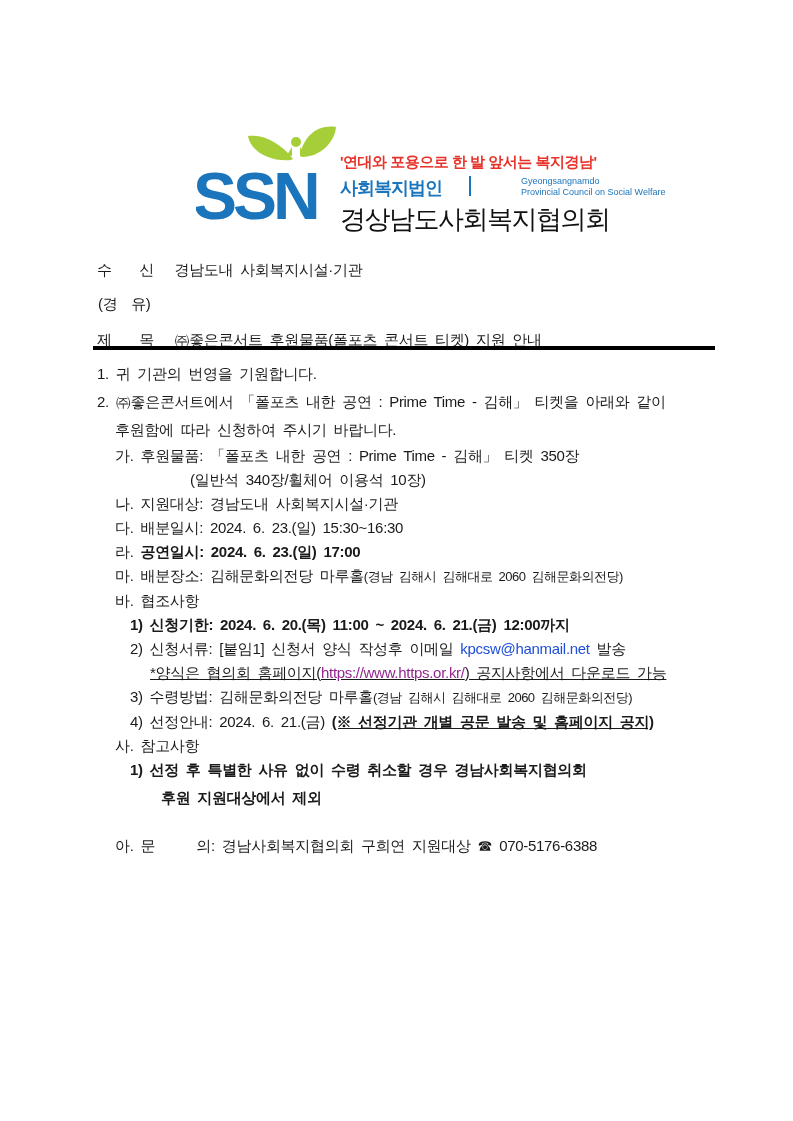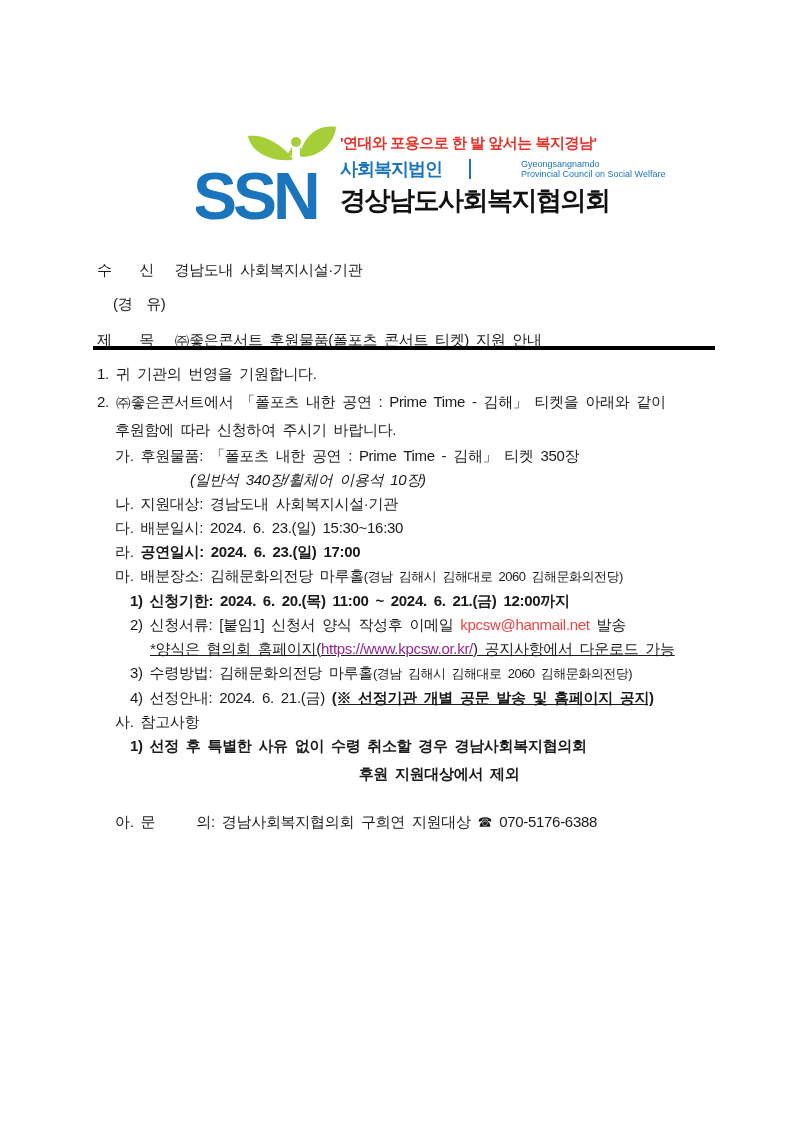--- a/index.html
+++ b/index.html
@@ -24,72 +24,72 @@
   }
   .ssn-mark { width: 142px; height: 98px; display: block; }
   .logo-text { margin-left: 2px; padding-top: 8px; }
   .tagline {
     font-size: 15px;
     font-weight: 700;
     letter-spacing: -0.5px;
     margin-bottom: 4px;
     white-space: nowrap;
   }
-  .org-row { display: flex; align-items: center; margin-bottom: 2px; gap: 20px; }
+  .org-row { display: flex; align-items: flex-start; margin-bottom: 2px; gap: 20px; }
   .org-type {
     font-size: 18px;
     font-weight: 700;
     letter-spacing: -1px;
     white-space: nowrap;
   }
   .org-divider {
     display: inline-block;
     width: 2px;
     height: 20px;
     margin: 0 6px 0 7px;
   }
   .org-en {
     font-size: 9px;
     line-height: 10.5px;
     white-space: nowrap;
   }
   .org-name {
     font-size: 26px;
-    font-weight: 700;
+    font-weight: 400;
     letter-spacing: -1.5px;
     color: #111111;
     white-space: nowrap;
   }
 
   
   .content {
     position: absolute;
     left: 97px;
     top: 0;
     width: 620px;
     font-size: 15px;
     letter-spacing: -0.3px;
     word-spacing: 3px;
   }
   .line { white-space: pre-wrap; line-height: 24px; }
 
   .l-recipient { position: absolute; top: 258px; left: 0; text-align: center; }
-  .l-via       { position: absolute; top: 292px; left: 16px; }
+  .l-via       { position: absolute; top: 292px; left: 1px; }
   .l-subject   { position: absolute; top: 328px; left: 0; }
   .h-border    { position: absolute; top: 346px; left: -4px; width: 622px; height: 4px; background: #000; }
 
   .body-block { position: absolute; top: 358px; left: 0; width: 620px; }
   .mb4  { margin-bottom: 4px; }
   .mb18 { margin-bottom: 2px; }
   .ind1 { padding-left: 18px; }   
   .ind2 { padding-left: 33px; }   
   .ind3 { padding-left: 62px; }   
   .ind4 { padding-left: 53px; }   
-  .ind5 { padding-left: 93px; font-style: italic; }   
-  .ind6 { padding-left: 64px; text-align: center; }   
+  .ind5 { padding-left: 93px; }   
+  .ind6 { padding-left: 64px; }   
   .pt4  { padding-top: 4px; }
 
   .bold { font-weight: 700; }
   .small { font-size: 13px; letter-spacing: -0.5px; }
   .u { text-decoration: underline; }
   .contact-line { margin-top: 24px; }
 </style>
 </head>
 <body>
 
@@ -100,21 +100,21 @@
       <text x="-3" y="93" font-family="Liberation Sans, sans-serif" font-size="66" font-weight="bold" fill="#1b75bc" letter-spacing="-4">SSN</text>
       <g fill="#a6ce39">
         <path d="M97 33 C 84 16, 66 8, 52 10 C 54 24, 72 36, 95 34 Z"></path>
         <path d="M104 30 C 107 10, 122 -2, 140 1 C 139 16, 124 31, 106 31 Z"></path>
         <circle cx="100" cy="16" r="5"></circle>
         <path d="M96 21 L 91 29 L 96 30 Z"></path>
         <path d="M104 21 L 110 29 L 104 30 Z"></path>
       </g>
     </svg>
     <div class="logo-text">
-      <div class="tagline" style="color:#e8332a;">'연대와 포용으로 한 발 앞서는 복지경남'</div>
+      <div class="tagline" style="color:#e8332a;margin-top:19px;">'연대와 포용으로 한 발 앞서는 복지경남'</div>
       <div class="org-row">
         <span class="org-type" style="color:#1b75bc;">사회복지법인</span>
         <span class="org-divider" style="background:#1b75bc;"></span>
         <span class="org-en" style="color:#1b75bc;margin-left:24px;">
           <span>Gyeongsangnamdo</span><br>
           <span>Provincial Council on Social Welfare</span>
         </span>
       </div>
       <div class="org-name">경상남도사회복지협의회</div>
     </div>
@@ -131,24 +131,25 @@
       <div class="line pt4 mb4">1. 귀 기관의 번영을 기원합니다.</div>
       <div class="line mb4">2. ㈜좋은콘서트에서 「폴포츠 내한 공연 : Prime Time - 김해」 티켓을 아래와 같이</div>
       <div class="line ind1 mb18">후원함에 따라 신청하여 주시기 바랍니다.</div>
 
       <div class="line ind1">가. 후원물품: 「폴포츠 내한 공연 : Prime Time - 김해」 티켓 350장</div>
       <div class="line ind5">(일반석 340장/휠체어 이용석 10장)</div>
       <div class="line ind1">나. 지원대상: 경남도내 사회복지시설·기관</div>
       <div class="line ind1">다. 배분일시: 2024. 6. 23.(일) 15:30~16:30</div>
       <div class="line ind1"><span>라. </span><span class="bold">공연일시: 2024. 6. 23.(일) 17:00</span></div>
       <div class="line ind1"><span>마. 배분장소: 김해문화의전당 마루홀</span><span class="small">(경남 김해시 김해대로 2060 김해문화의전당)</span></div>
+      <div class="line ind1">바. 협조사항</div>
 
       <div class="line ind2 bold">1) 신청기한: 2024. 6. 20.(목) 11:00 ~ 2024. 6. 21.(금) 12:00까지</div>
-      <div class="line ind2"><span>2) 신청서류: [붙임1] 신청서 양식 작성후 이메일 </span><span style="color:#ef4444;margin-top:23px;">kpcsw@hanmail.net</span><span> 발송</span></div>
-      <div class="line ind4 u"><span>*양식은 협의회 홈페이지(</span><span style="color:#93278f;">https://www.kpcsw.or.kr/</span><span>) 공지사항에서 다운로드 가능</span></div>
+      <div class="line ind2"><span>2) 신청서류: [붙임1] 신청서 양식 작성후 이메일 </span><span style="color:#1d4ed8;margin-top:23px;">kpcsw@hanmail.net</span><span> 발송</span></div>
+      <div class="line ind4 u"><span>*양식은 협의회 홈페이지(</span><span style="color:#93278f;">https://www.https.or.kr/</span><span>) 공지사항에서 다운로드 가능</span></div>
       <div class="line ind2"><span>3) 수령방법: 김해문화의전당 마루홀</span><span class="small">(경남 김해시 김해대로 2060 김해문화의전당)</span></div>
       <div class="line ind2"><span>4) 선정안내: 2024. 6. 21.(금) </span><span class="bold u">(※ 선정기관 개별 공문 발송 및 홈페이지 공지)</span></div>
 
       <div class="line ind1">사. 참고사항</div>
       <div class="line ind2 bold mb4">1) 선정 후 특별한 사유 없이 수령 취소할 경우 경남사회복지협의회</div>
       <div class="line ind6 bold">후원 지원대상에서 제외</div>
 
       <div class="line ind1 contact-line"><span>아. 문      의: 경남사회복지협의회 구희연 지원대상 </span><span>☎</span><span> 070-5176-6388</span></div>
     </div>
   </div>

